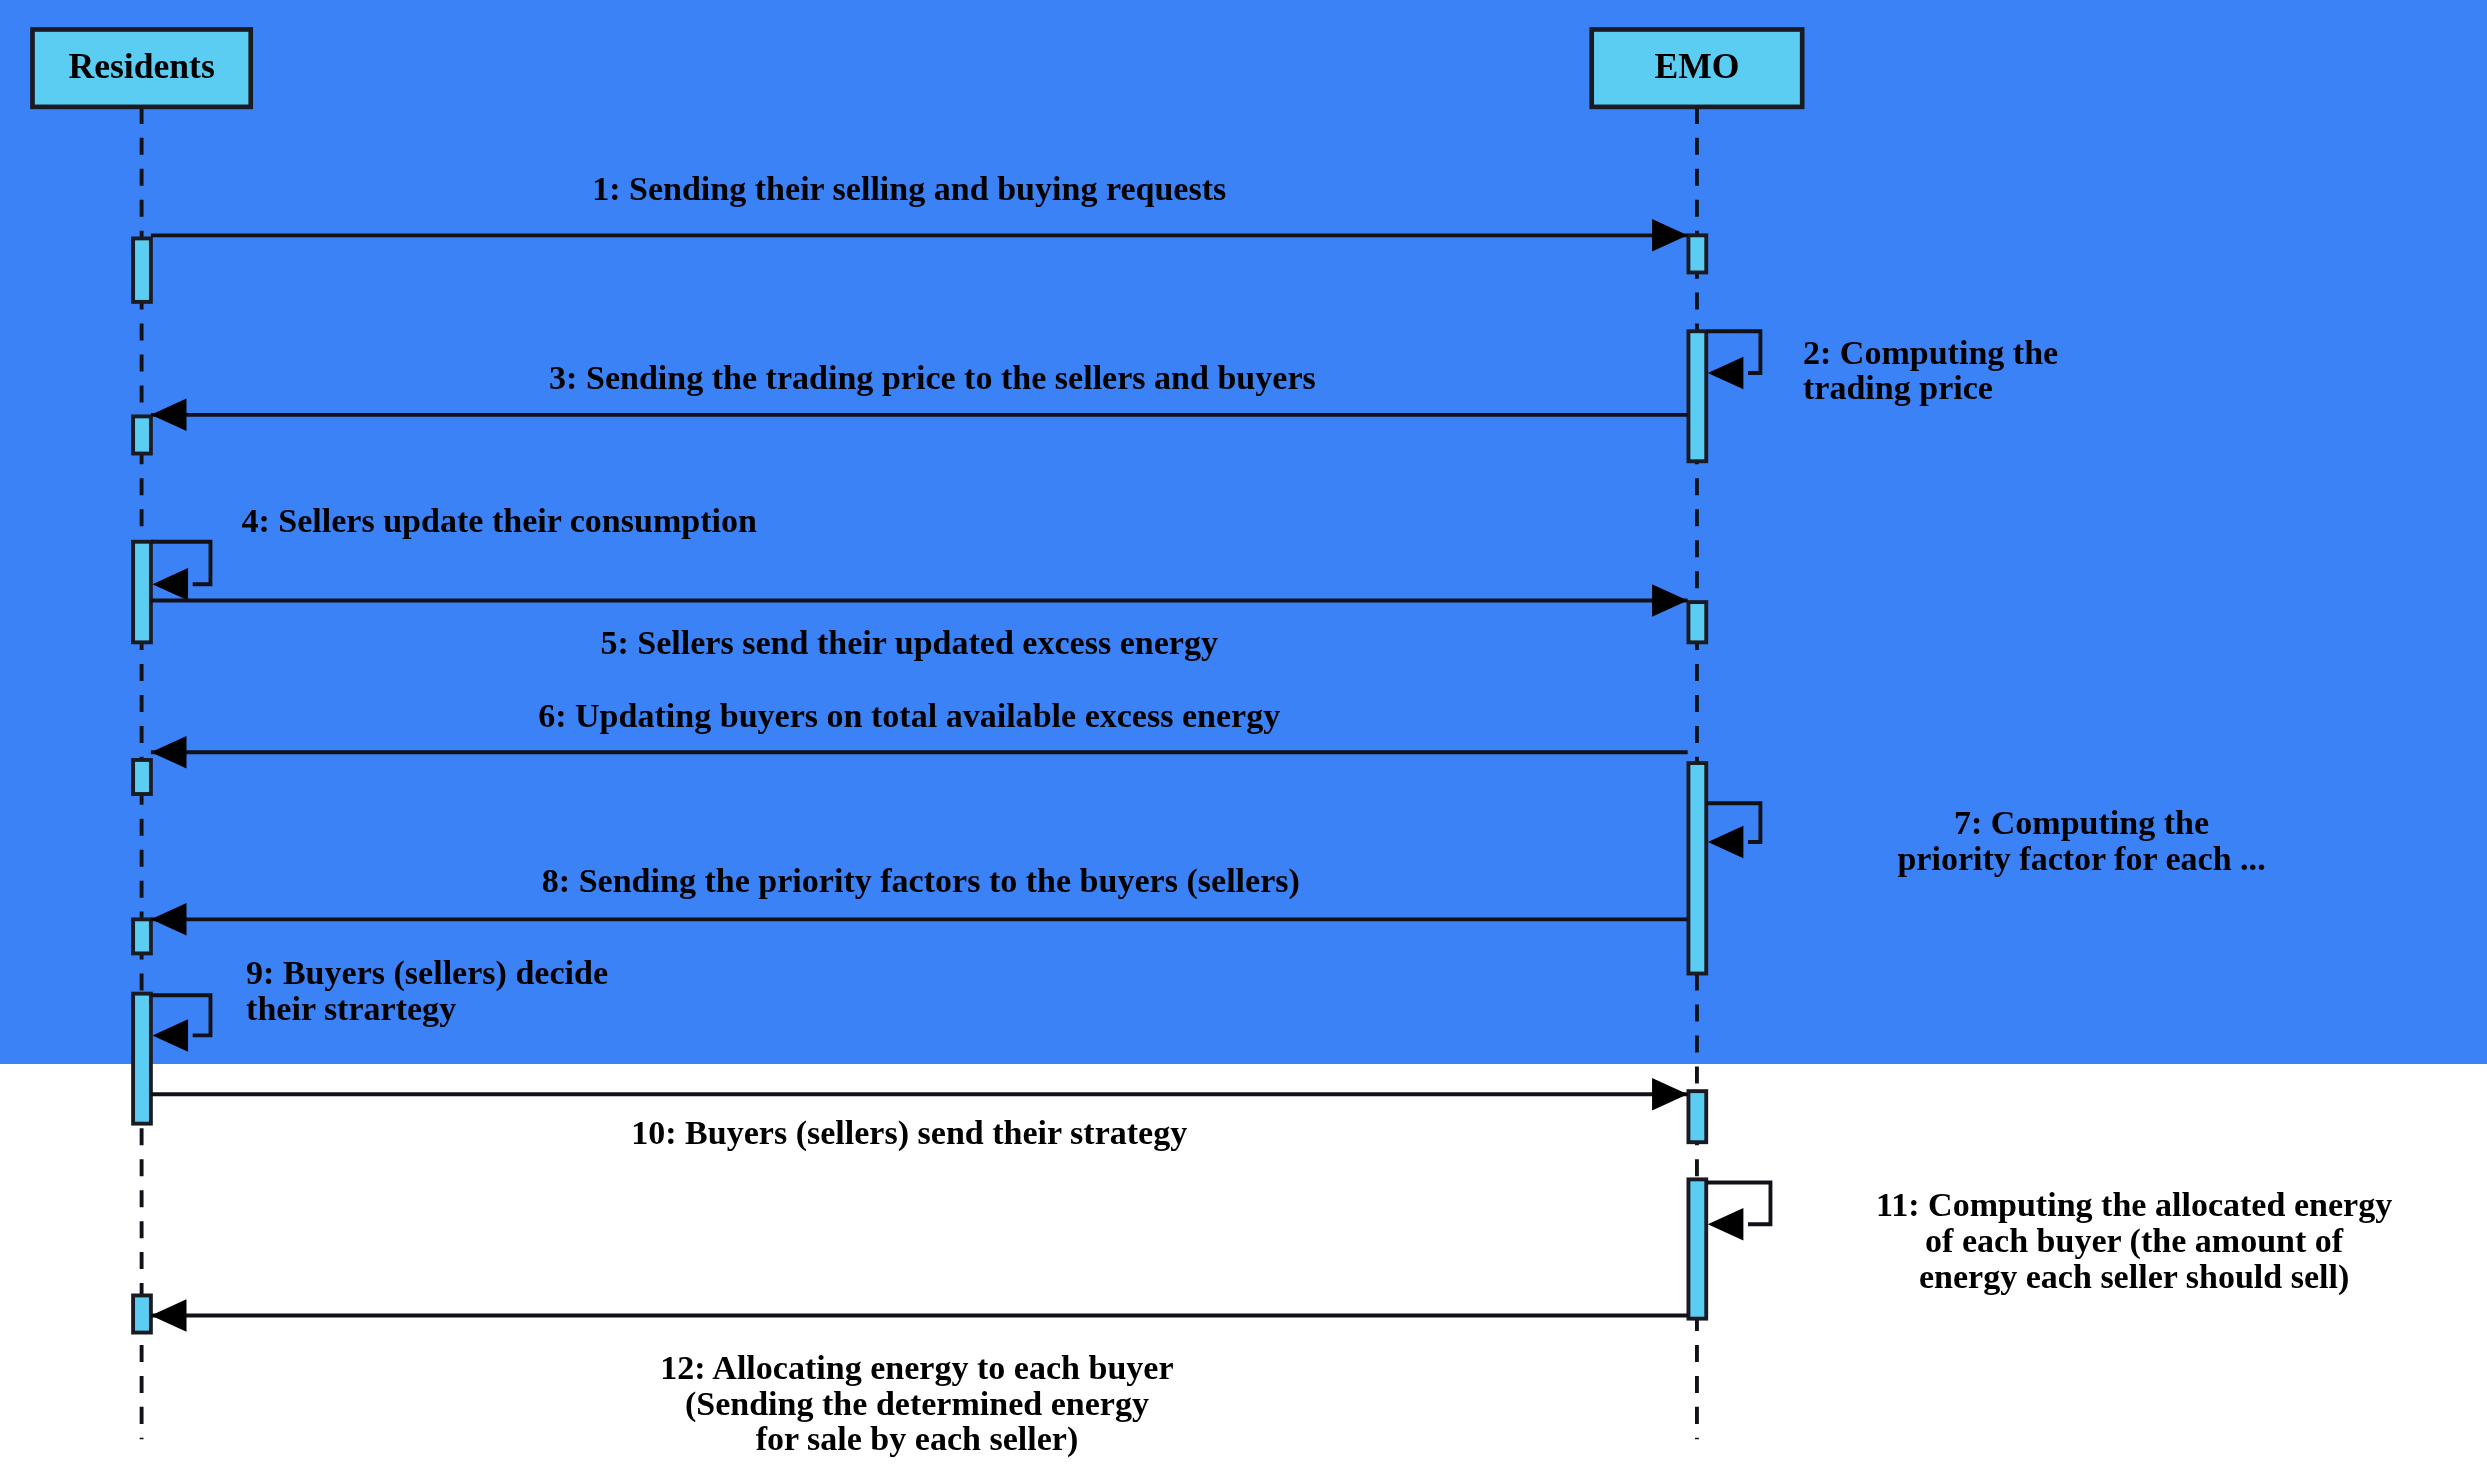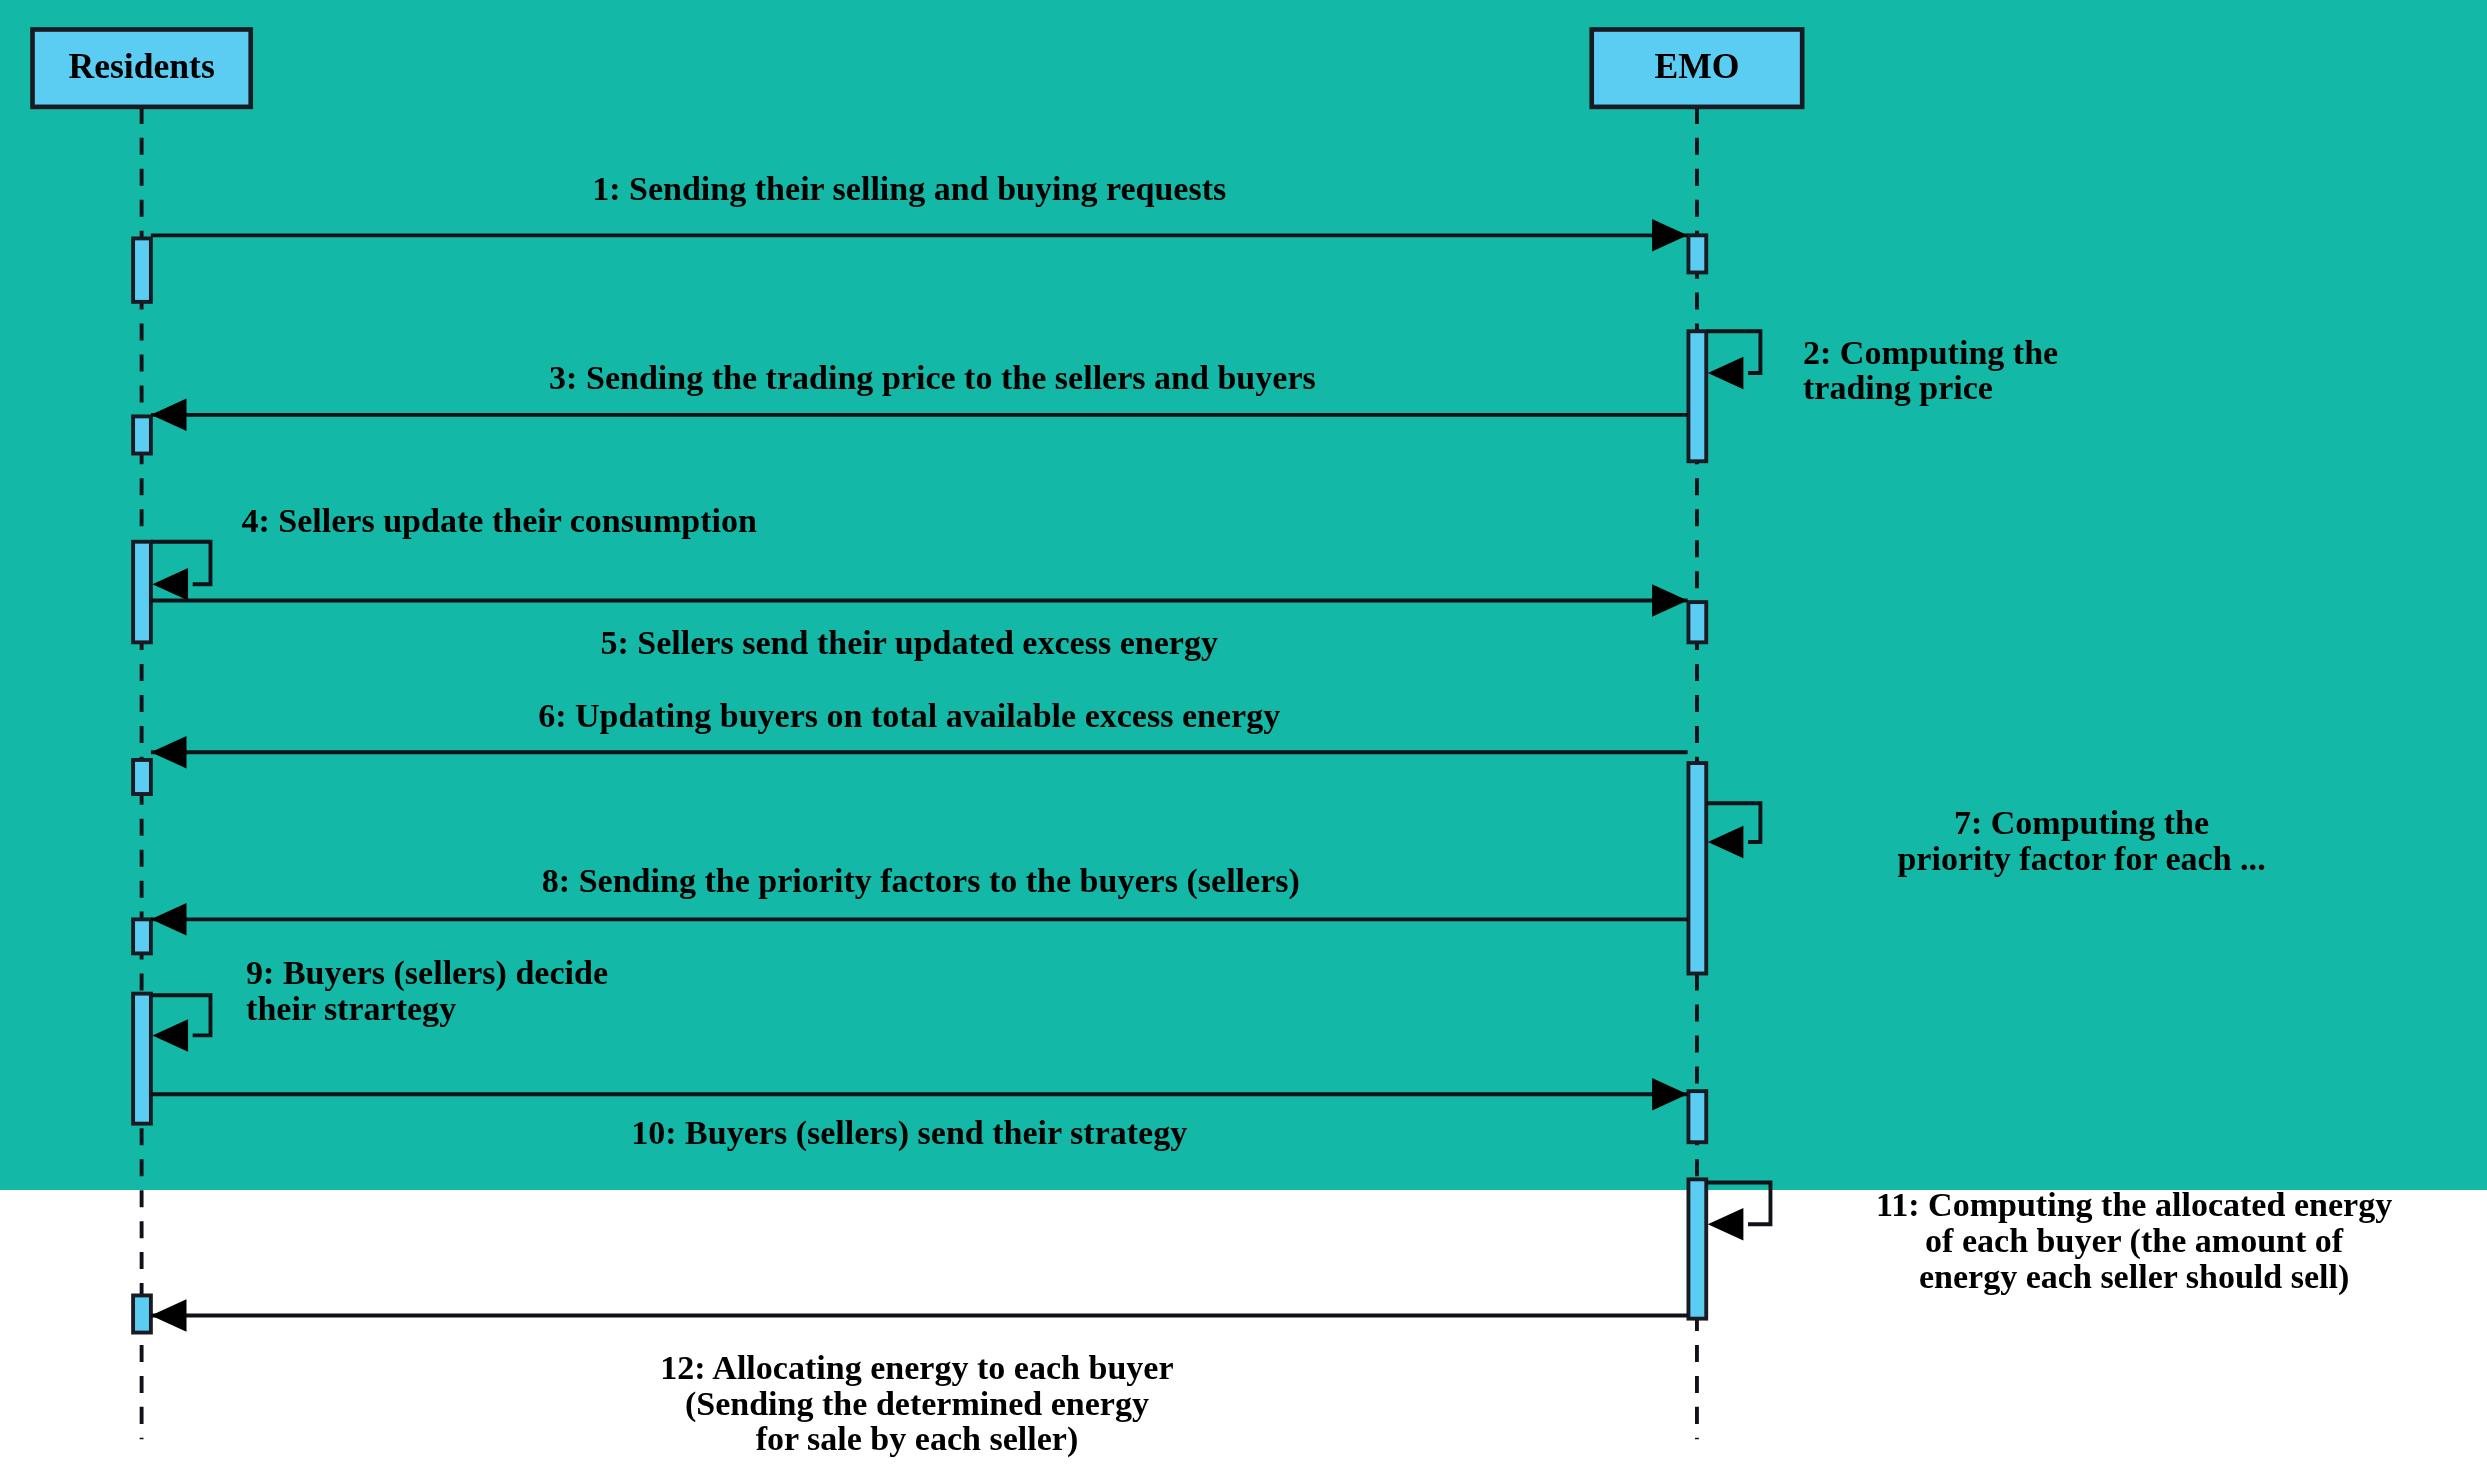--- a/index.html
+++ b/index.html
@@ -9,22 +9,22 @@
   }
   body {
     width: 2487px;
     height: 1482px;
     font-family: "Liberation Serif", "DejaVu Serif", serif;
     overflow: hidden;
   }
   #diagram-root {
     position: relative;
     width: 2487px;
-    height: 1190px;
-    background: #14b8a6;
+    height: 1064px;
+    background: #3b82f6;
   }
   svg#seq-svg {
     position: absolute;
     top: 0;
     left: 0;
     width: 2487px;
     height: 1482px;
     display: block;
   }
   .lifeline-box-rect {

